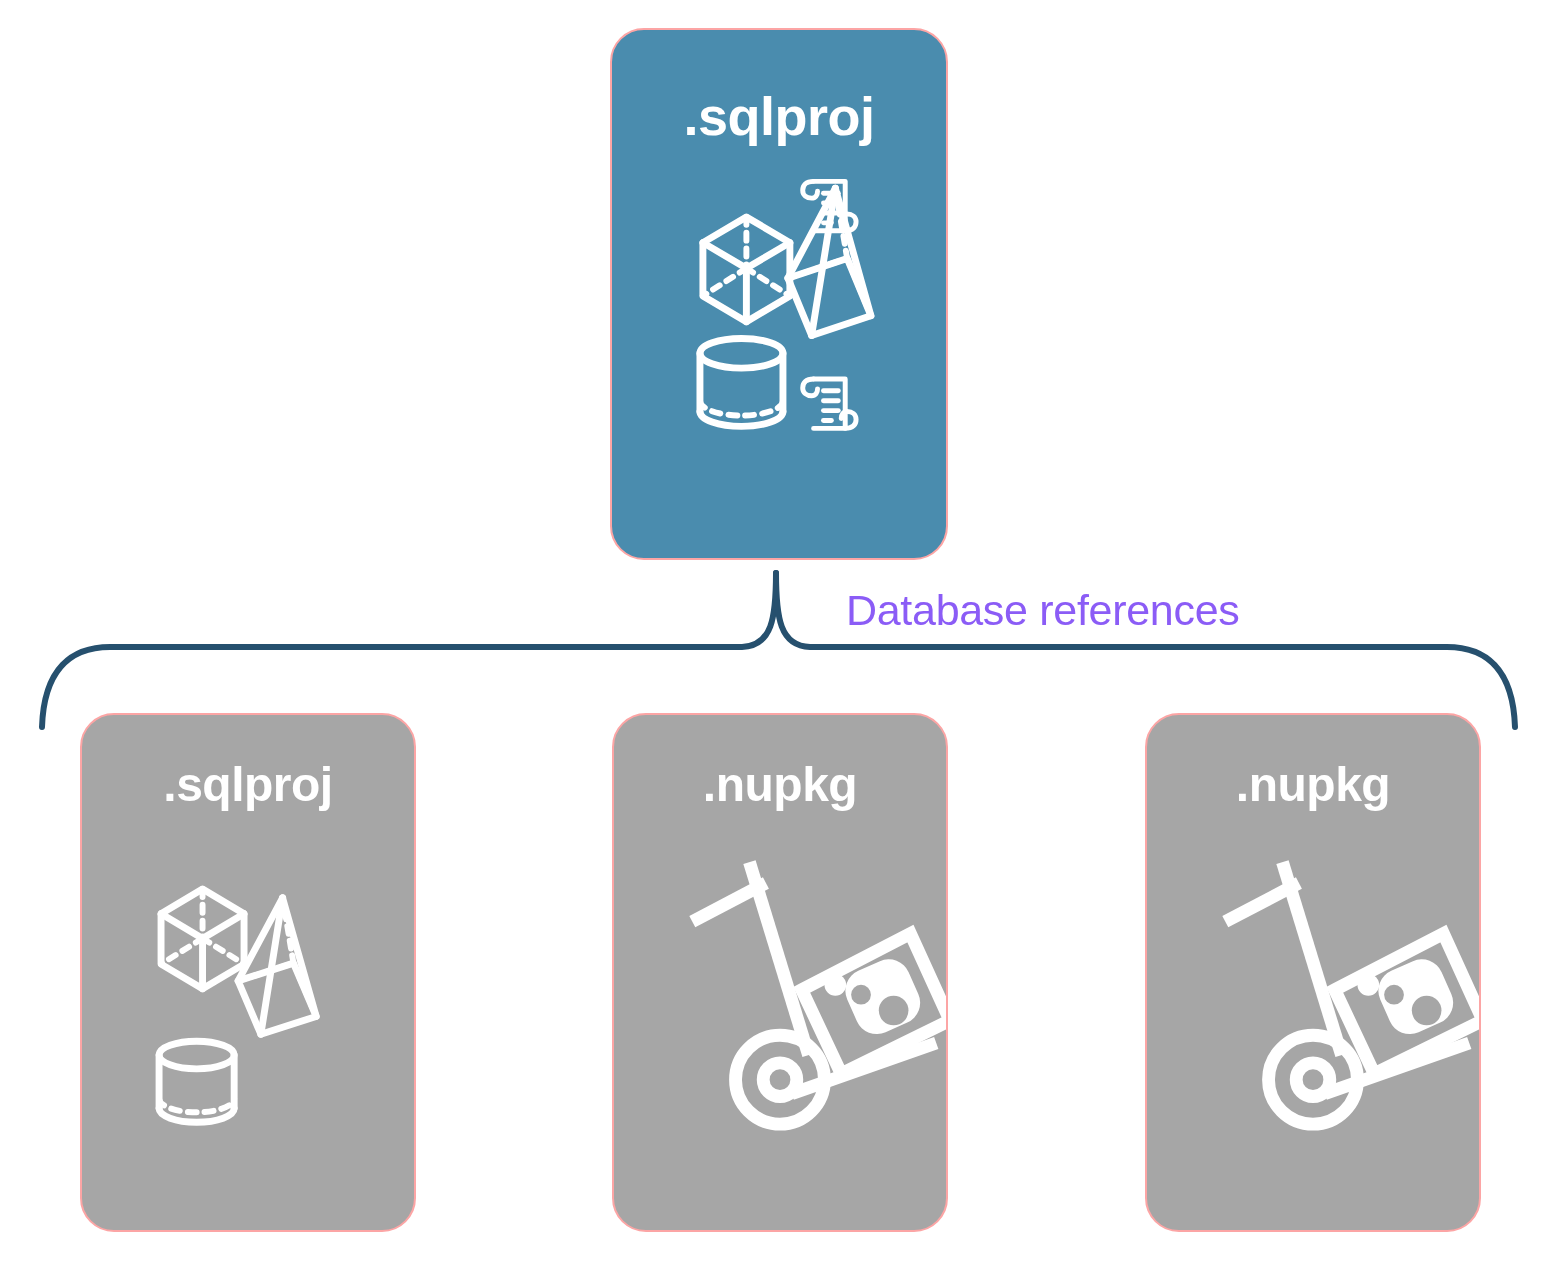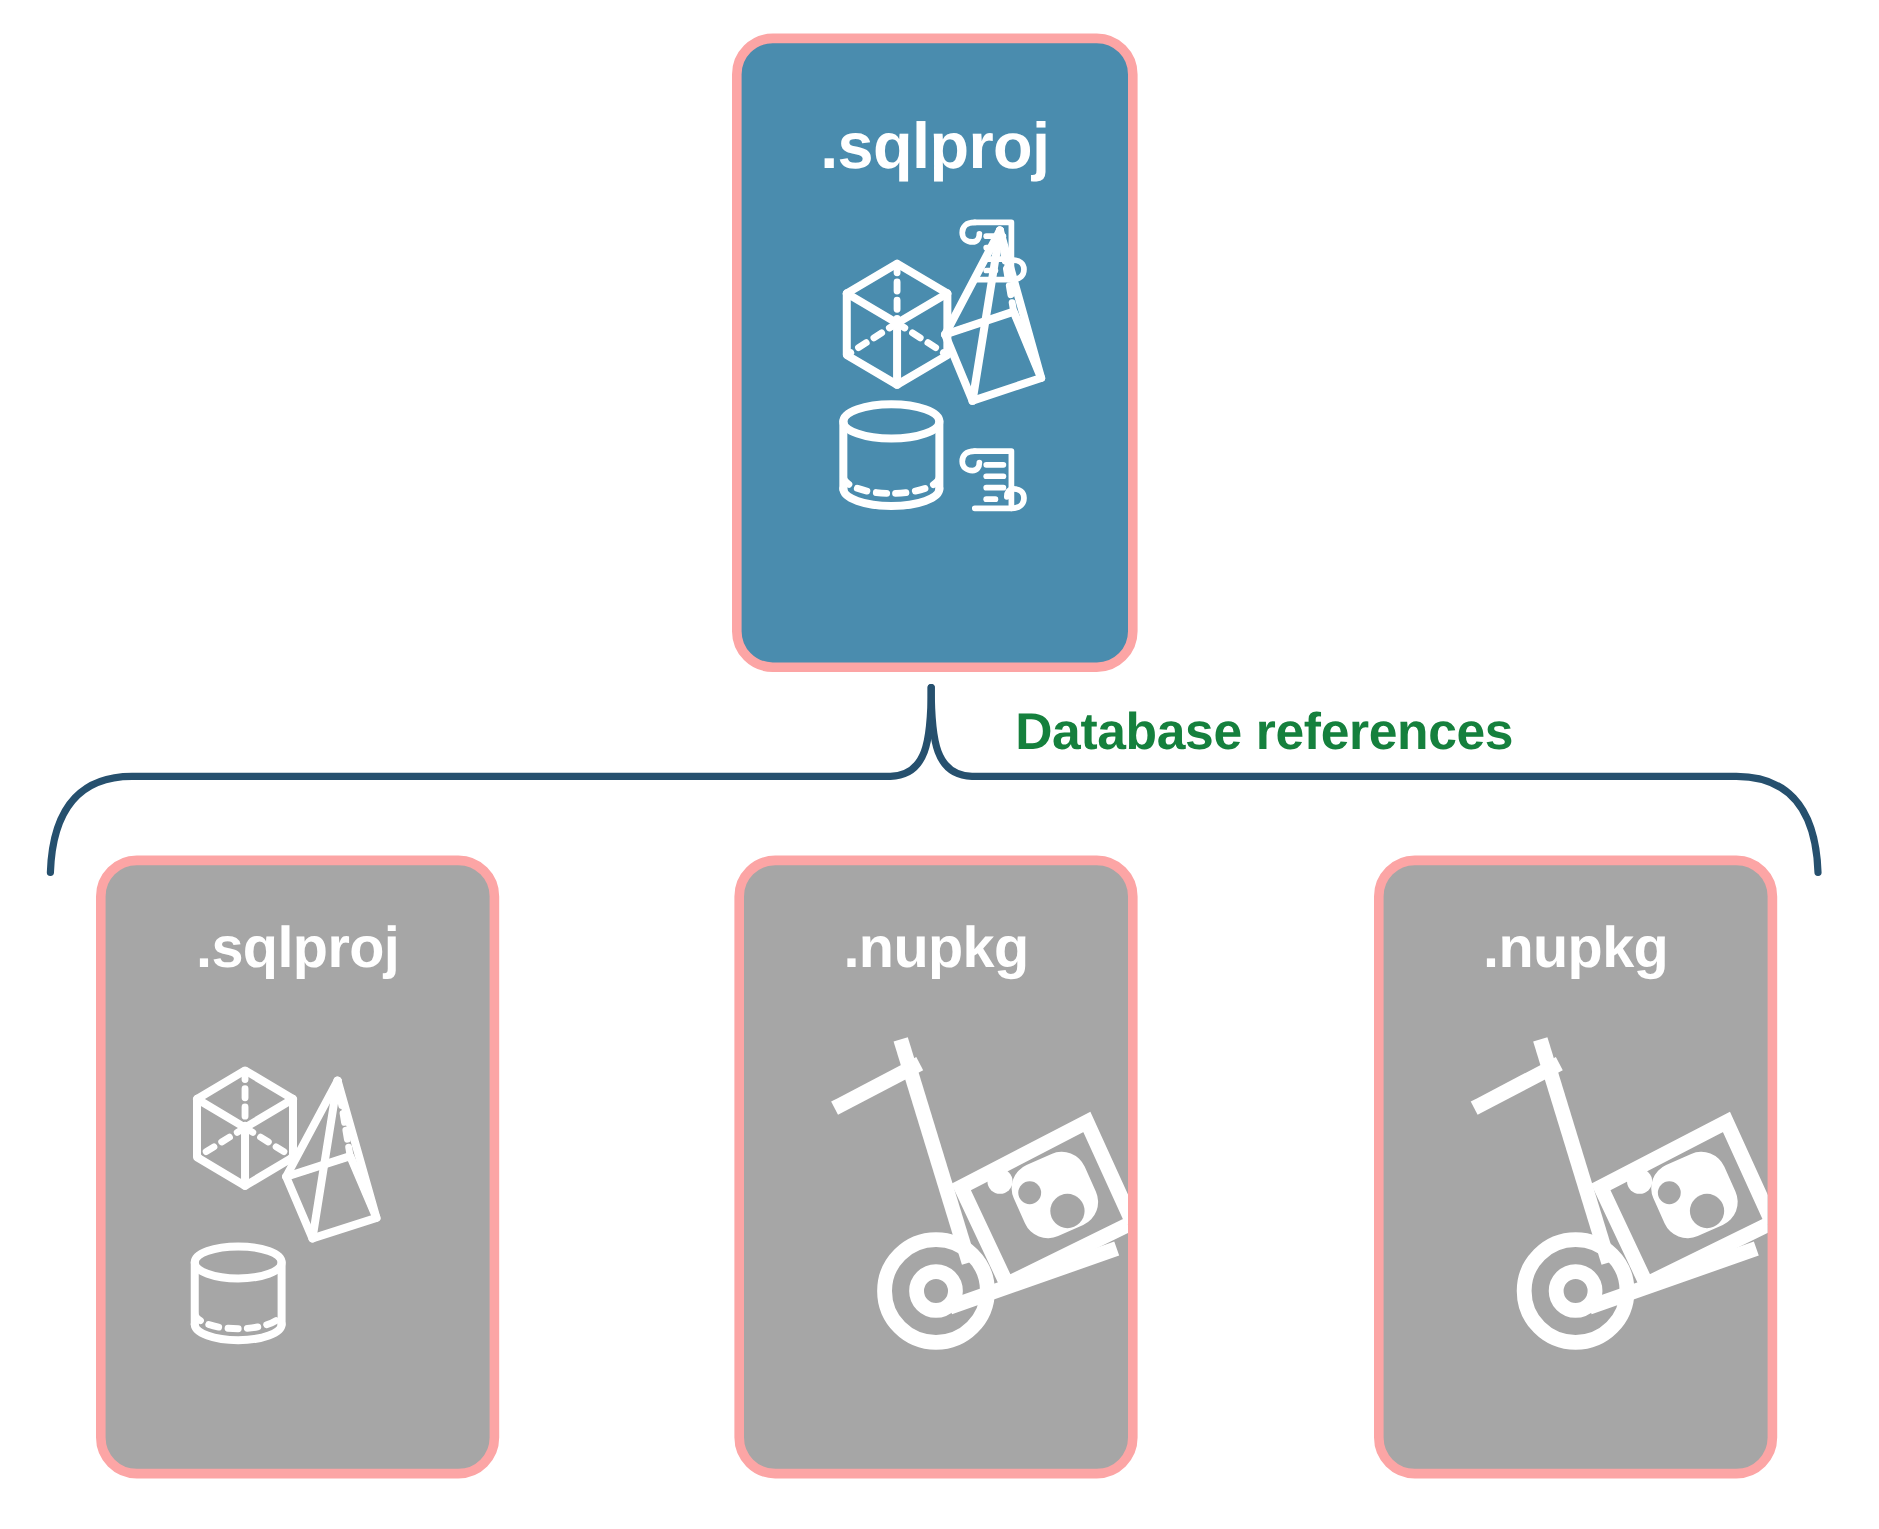--- a/index.html
+++ b/index.html
@@ -13,21 +13,21 @@
   #canvas {
     position: relative;
     width: 1566px;
     height: 1274px;
     background: #ffffff;
     overflow: hidden;
   }
   .node {
     position: absolute;
     border-radius: 34px;
-    border: 8px solid #fca5a5;
+    border: 2px solid #fca5a5;
     box-sizing: border-box;
   }
   .node.blue { background: #4a8cae; }
   .node.gray { background: #a6a6a6; }
 
   .node-title {
     position: absolute;
     left: 0;
     right: 0;
     text-align: center;
@@ -50,23 +50,23 @@
   .bracket-layer {
     position: absolute;
     left: 0; top: 0;
     width: 1566px;
     height: 1274px;
     pointer-events: none;
   }
 
   .bracket-label {
     position: absolute;
-    color: #15803d;
+    color: #8b5cf6;
     font-size: 43px;
-    font-weight: bold;
+    font-weight: normal;
     letter-spacing: -0.3px;
     white-space: nowrap;
     user-select: none;
   }
 </style>
 </head>
 <body>
 
 <div id="canvas">
 

